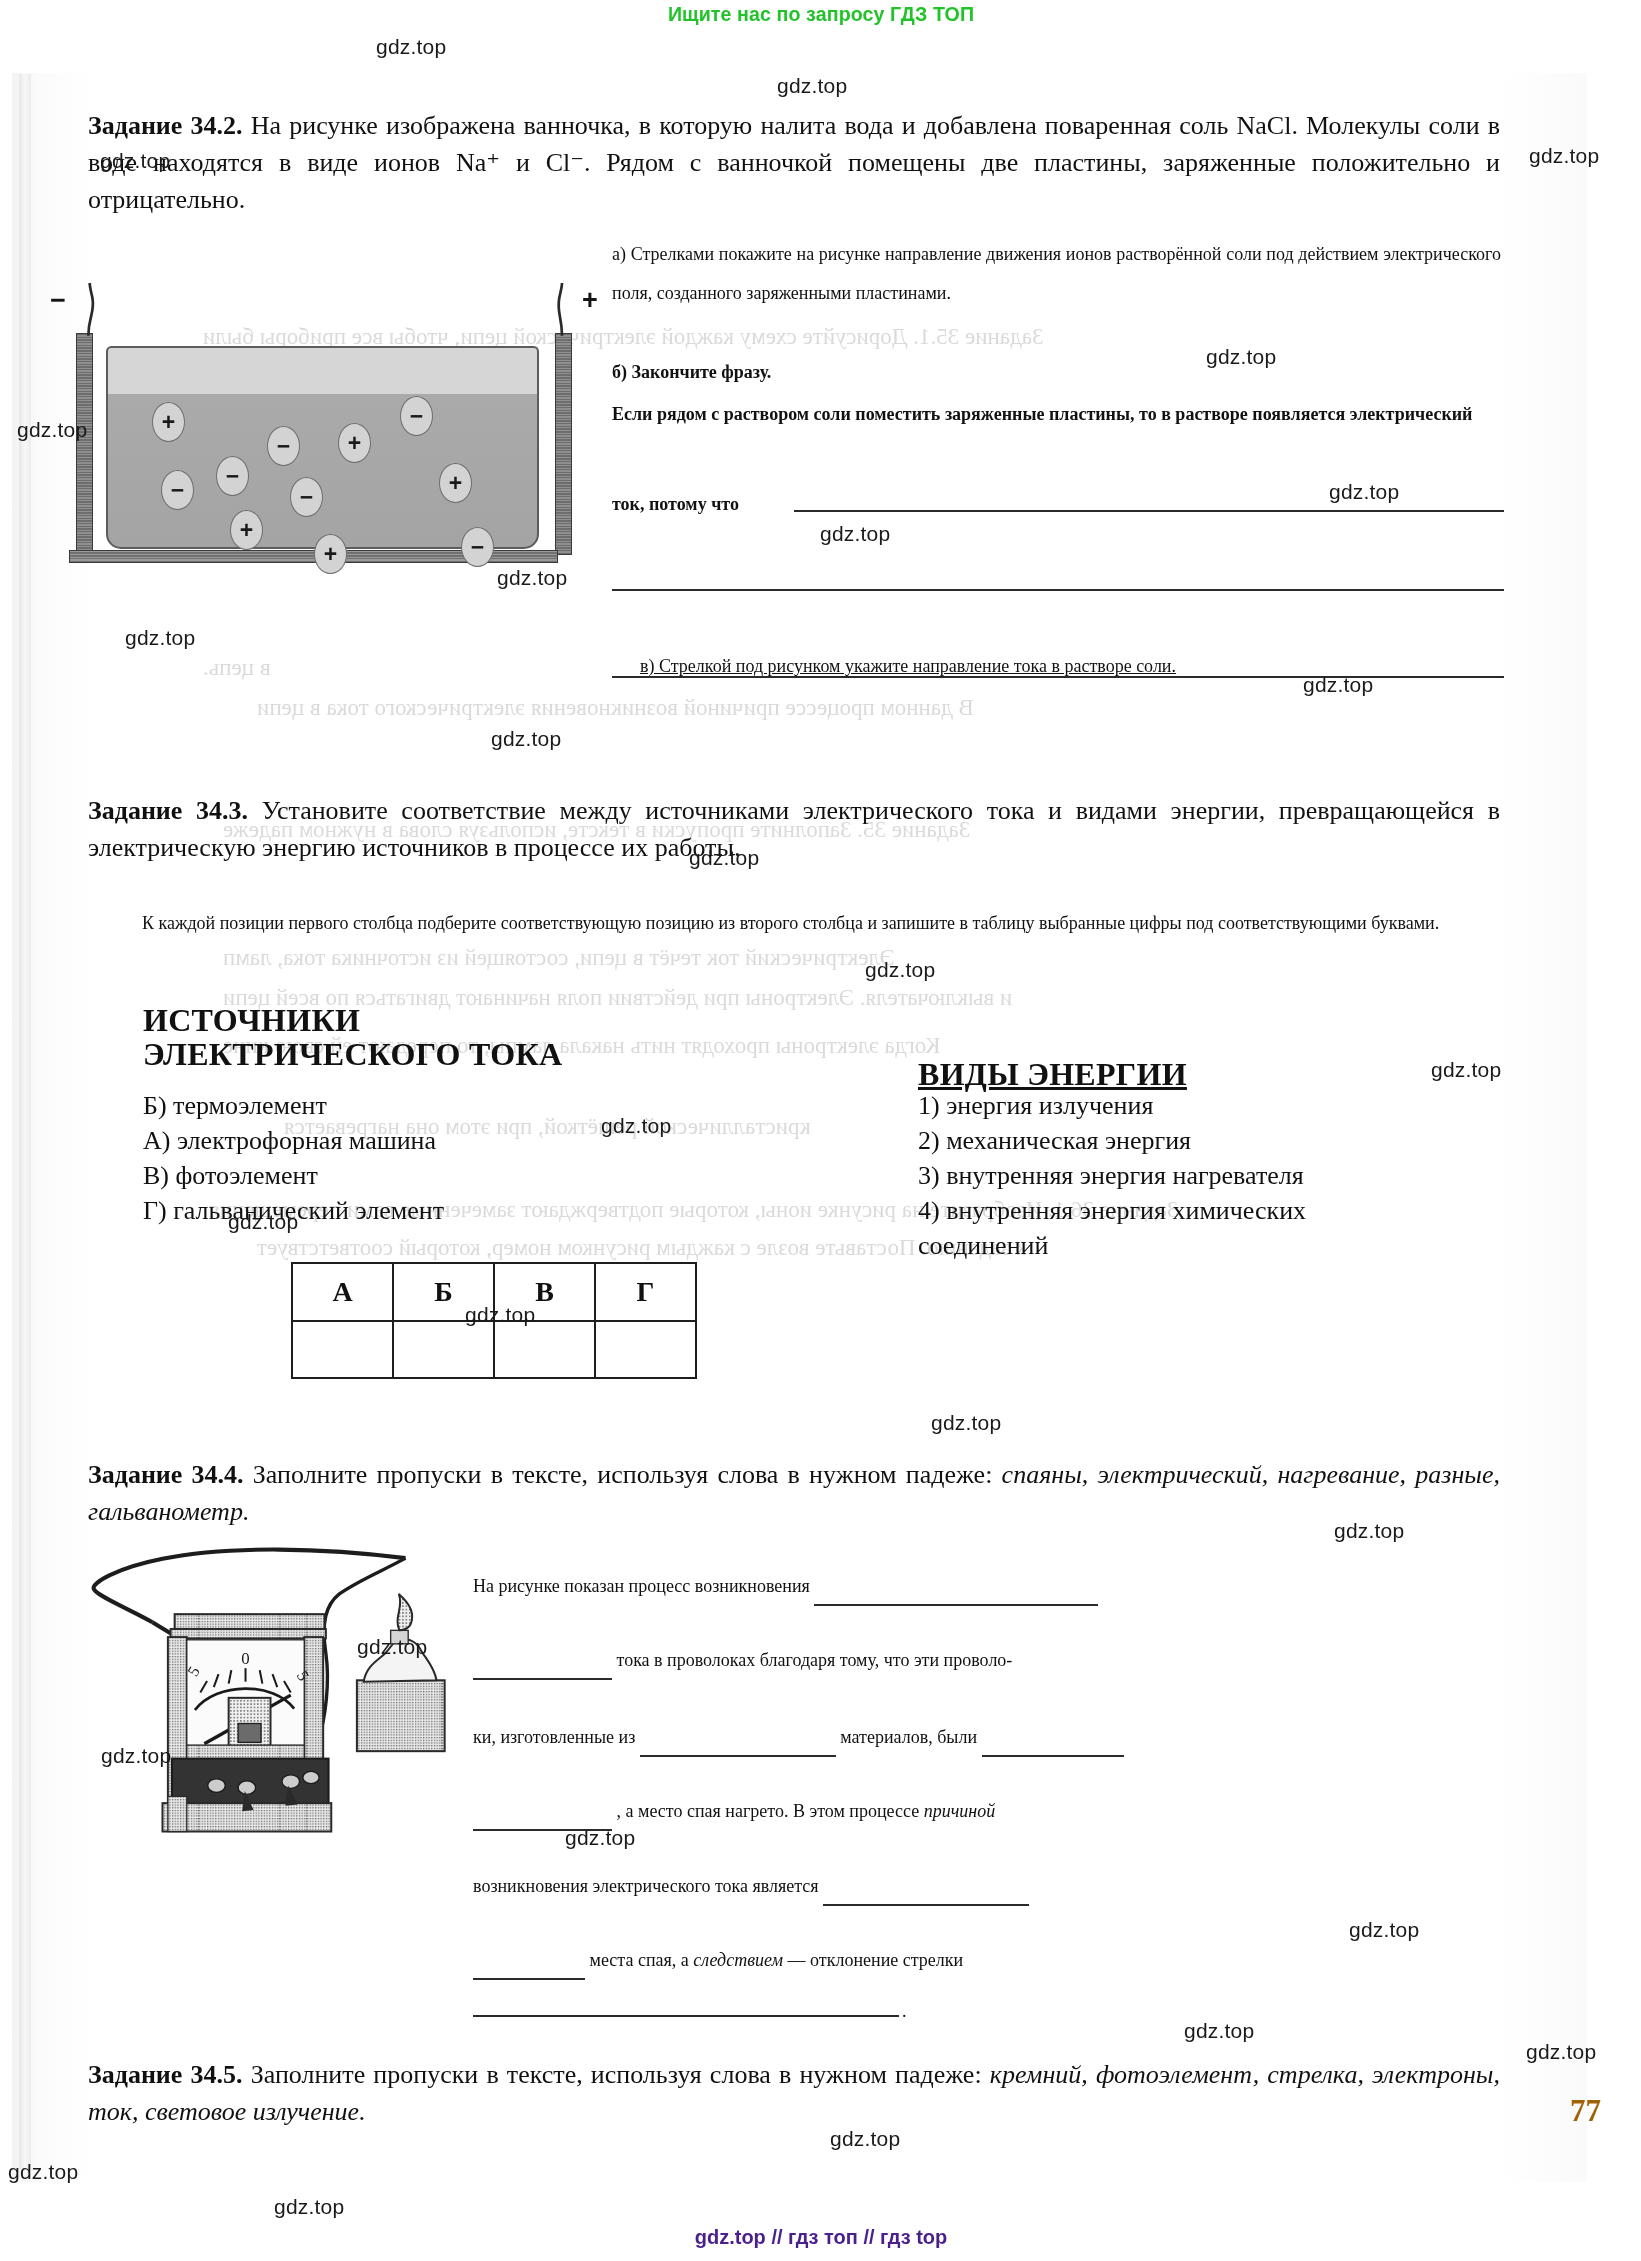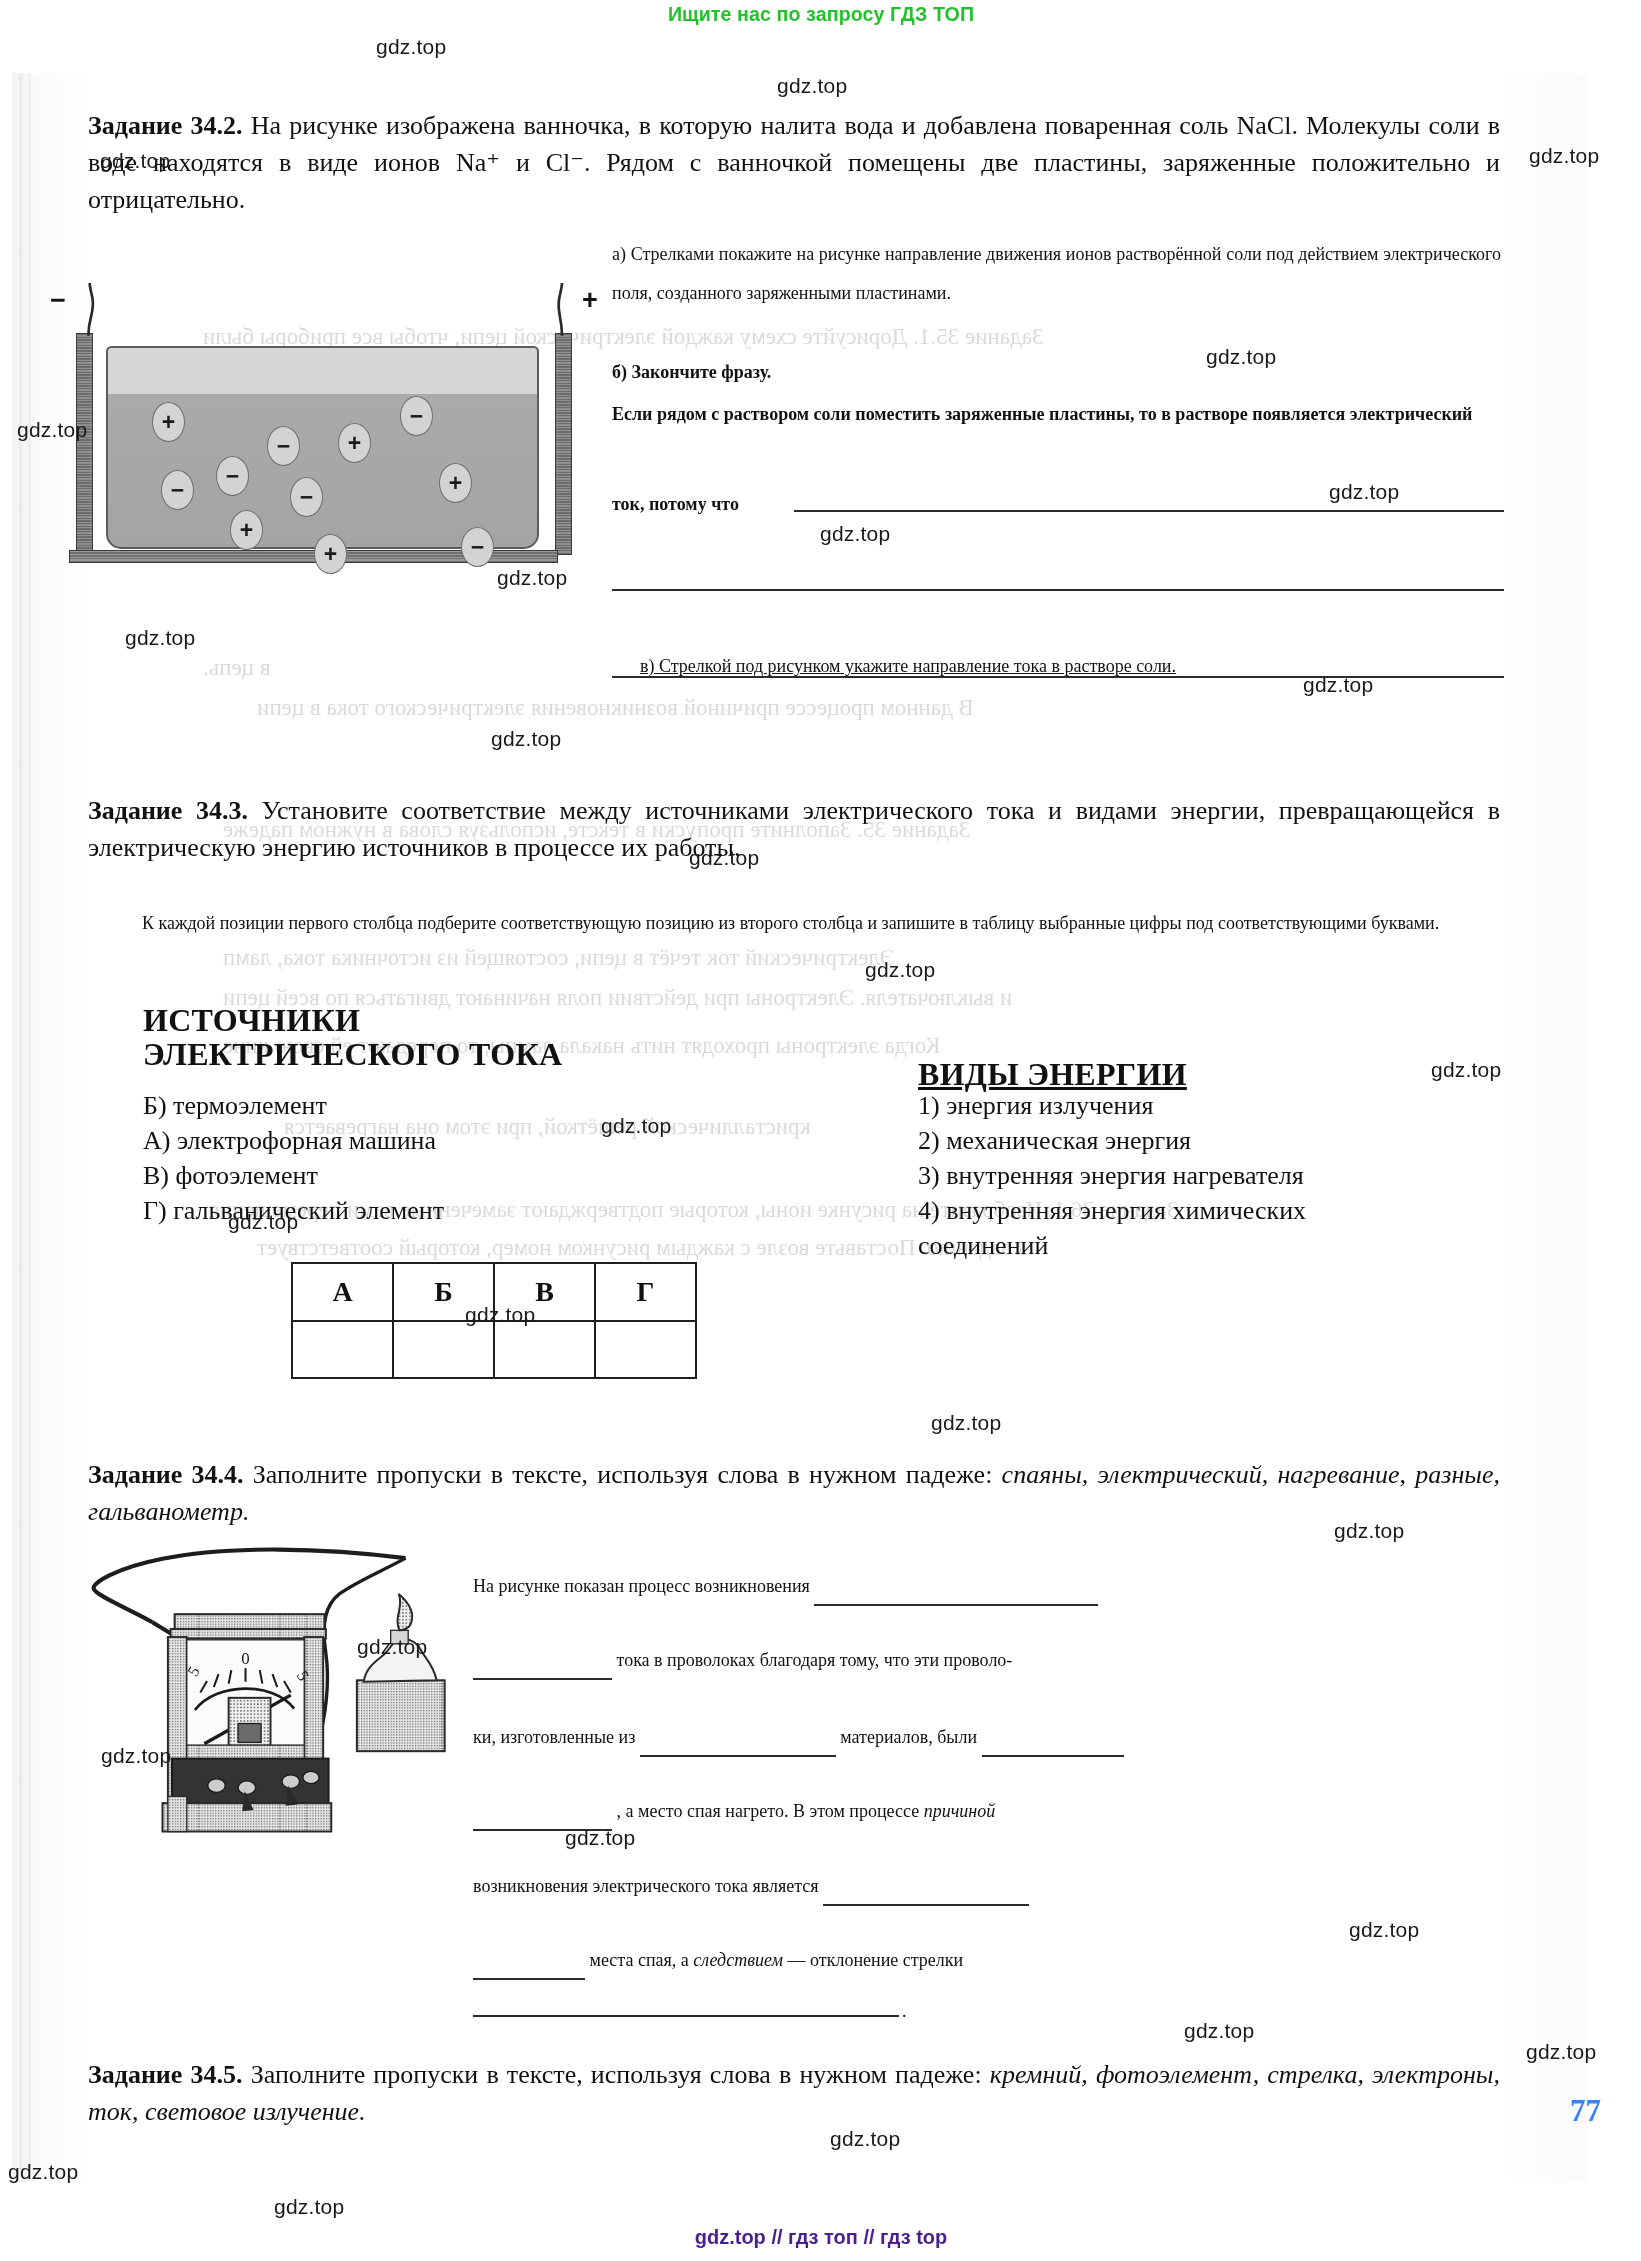--- a/index.html
+++ b/index.html
@@ -87,21 +87,21 @@
     line-height: 39px;
     text-align: justify;
   }
 
   
   .pageno {
     position: absolute;
     right: 41px; bottom: 132px;
     font-size: 31px;
     font-weight: bold;
-    color: #3b82f6;
+    color: #a16207;
   }
 
   
   .rule {
     position: absolute;
     height: 2px;
     background: #2b2b2b;
   }
   .inline-rule {
     display: inline-block;

